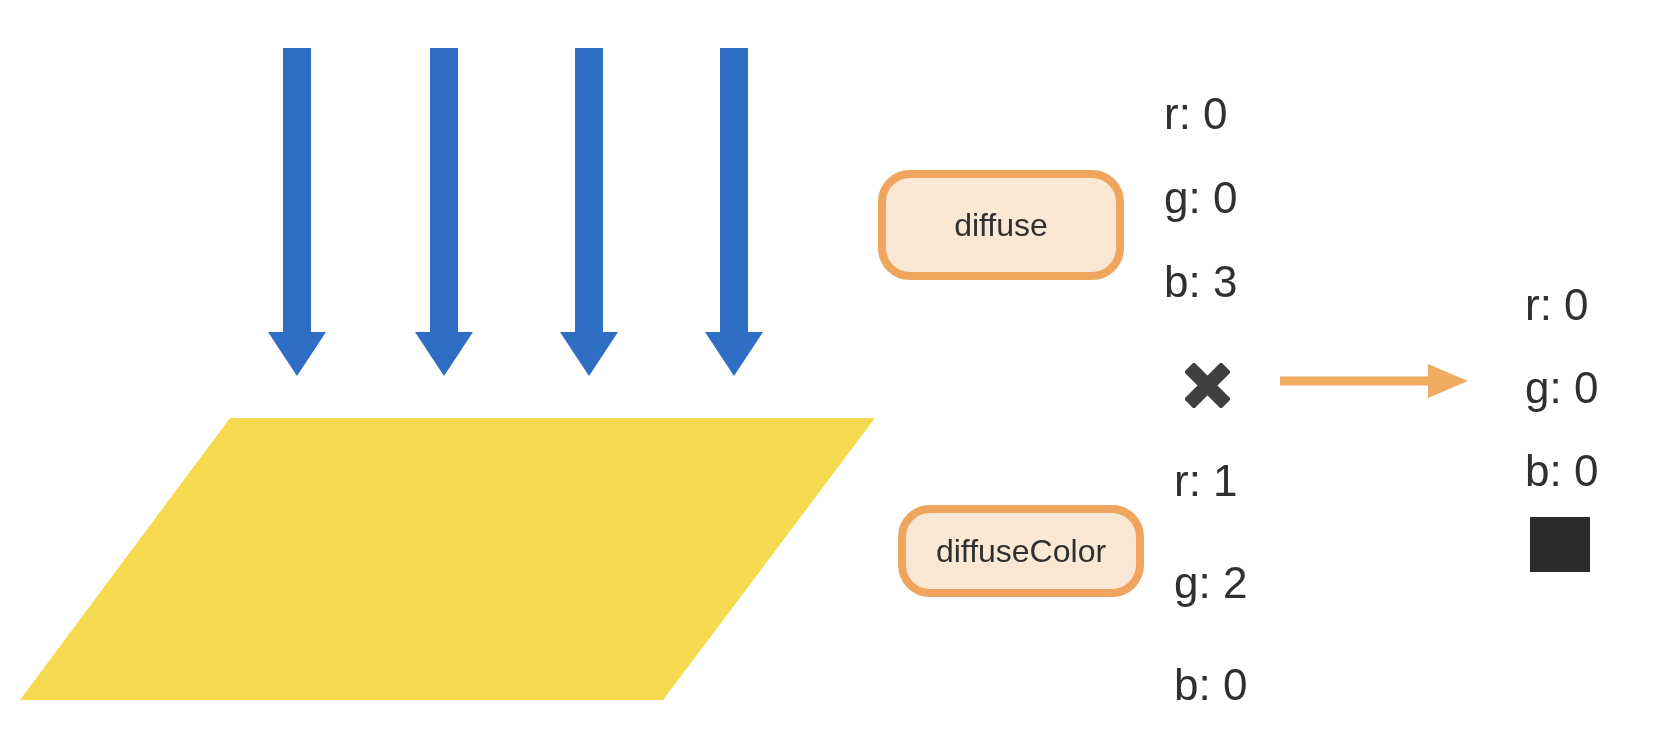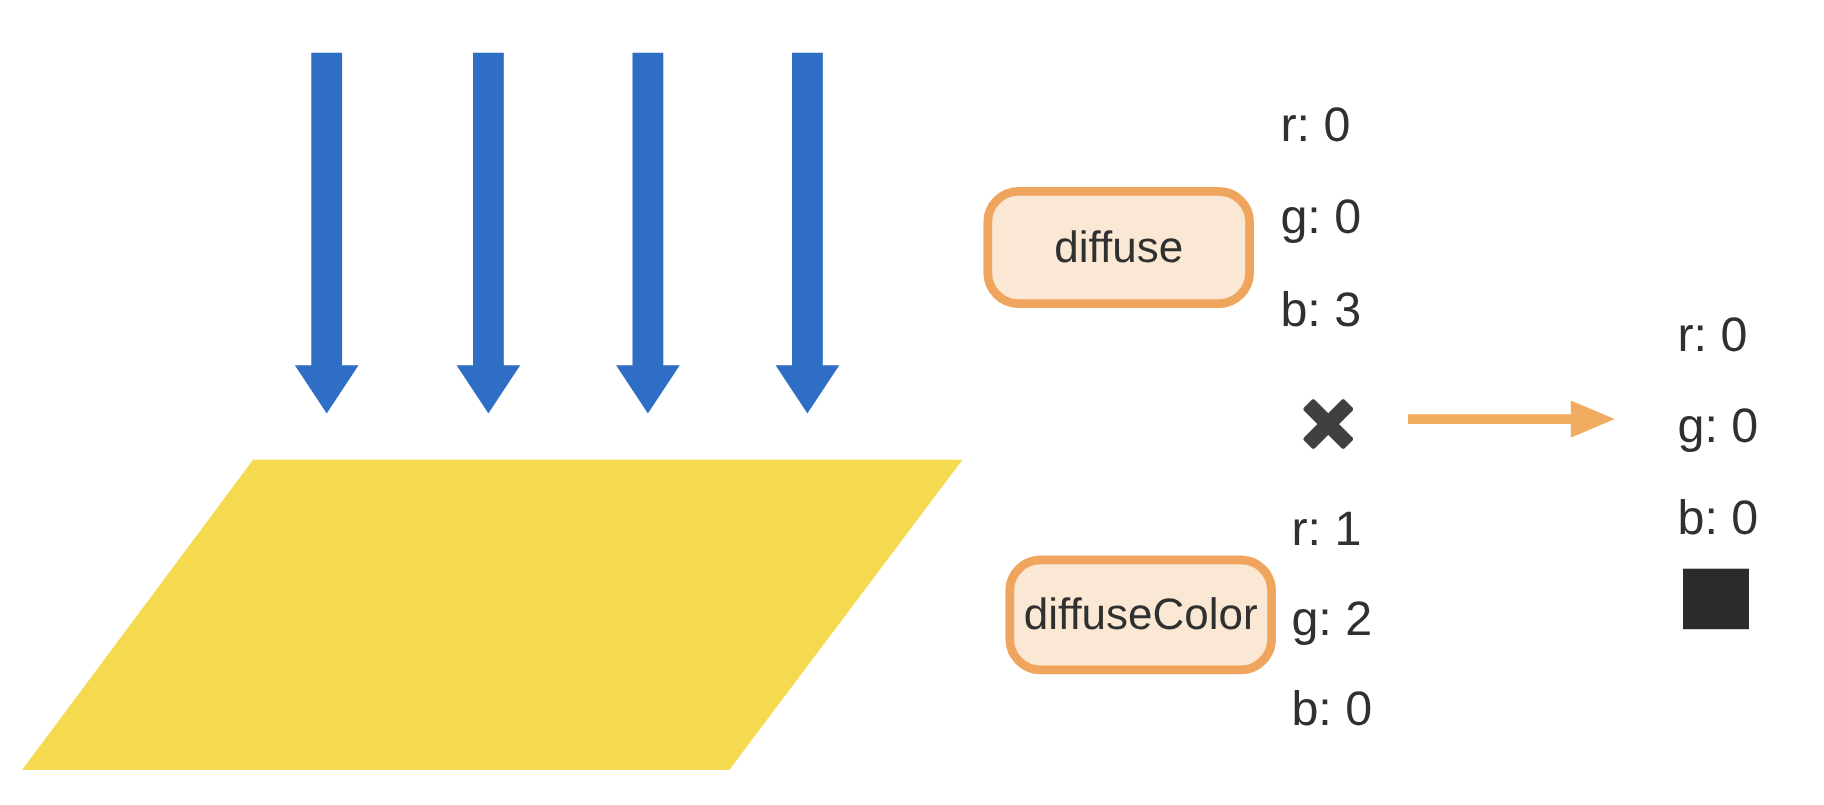--- a/index.html
+++ b/index.html
@@ -29,37 +29,36 @@
 
   .tag-box {
     position: absolute;
     border: 8px solid var(--box-border, #F0A55E);
     background: var(--box-fill, #FBE8D4);
     border-radius: 32px;
     display: flex;
     align-items: center;
     justify-content: center;
     color: var(--text-dark, #303030);
-    font-size: 40px;
-    margin-left: 16px;
+    font-size: 32px;
   }
   .box-diffuse { left: 878px; top: 170px; width: 246px; height: 110px; }
-  .box-diffusecolor { left: 898px; top: 505px; width: 246px; height: 108px; }
+  .box-diffusecolor { left: 898px; top: 505px; width: 246px; height: 92px; }
 
   .value-col {
     position: absolute;
     display: flex;
     flex-direction: column;
     color: var(--text-dark, #303030);
     font-size: 44px;
     line-height: 44px;
     white-space: nowrap;
   }
   .col-diffuse { left: 1164px; top: 92px; gap: 40px; }
-  .col-diffusecolor { left: 1174px; top: 459px; gap: 38px; }
+  .col-diffusecolor { left: 1174px; top: 459px; gap: 58px; }
   .col-result { left: 1525px; top: 283px; gap: 39px; }
 
   .multiply-svg { position: absolute; left: 1185px; top: 363px; }
   .multiply-svg line { stroke: var(--multiply-sign, #404040); stroke-width: 14; stroke-linecap: butt; }
 
   .flow-arrow-svg { position: absolute; left: 1278px; top: 361px; }
   .flow-arrow-svg line { stroke: var(--flow-arrow, #F2AC61); stroke-width: 9; }
   .flow-arrow-svg polygon { fill: var(--flow-arrow, #F2AC61); }
 
   .swatch {

